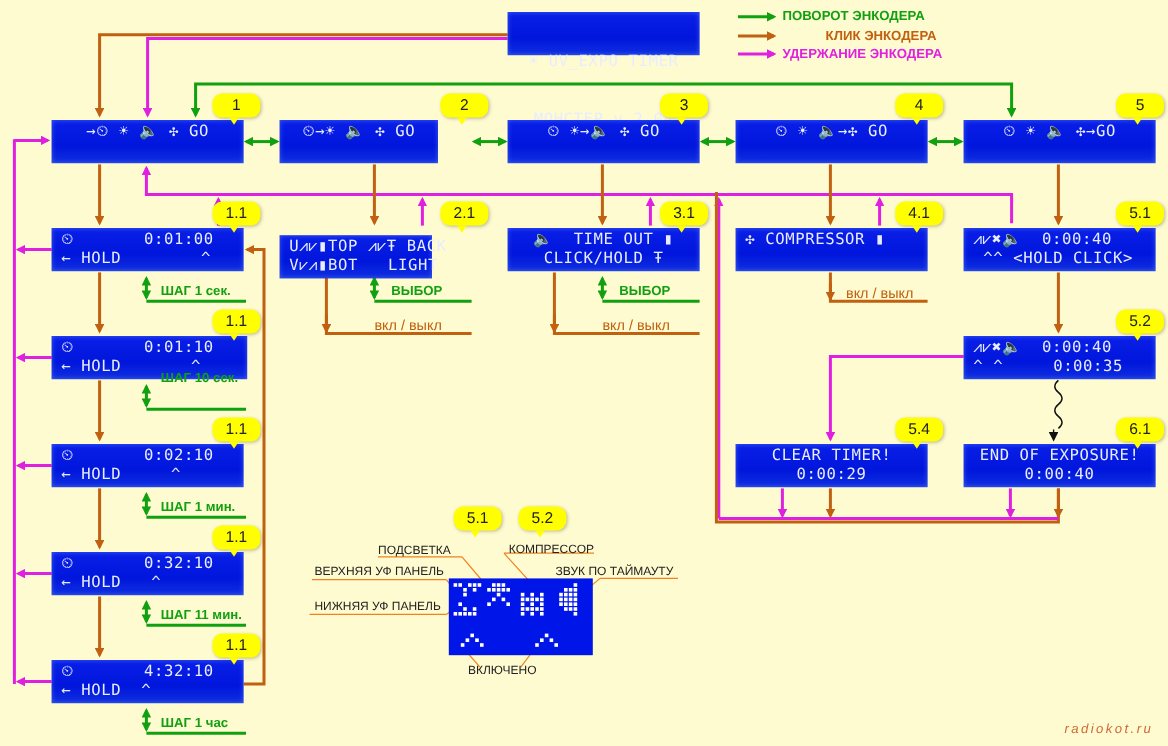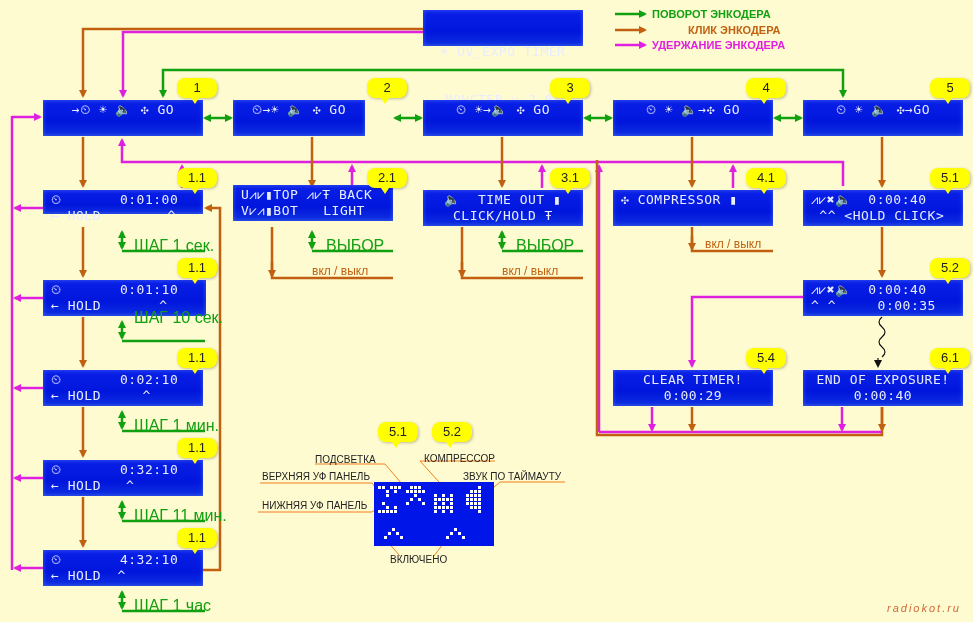--- a/index.html
+++ b/index.html
@@ -34,21 +34,21 @@
     line-height: 20px;
     height: 20px;
     width: 40px;
     box-shadow: 1px 1px 3px rgba(0,0,0,0.25);
   }
   .badge::after {
     content: ""; position: absolute; left: 14px; bottom: -6px;
     border-left: 4px solid transparent; border-right: 4px solid transparent;
     border-top: 6px solid #ffff00;
   }
-  .lbl { position: absolute; font-size: 16px; font-weight: normal; white-space: nowrap; }
+  .lbl { position: absolute; font-size: 11px; font-weight: bold; white-space: nowrap; }
   .lbl.green { color: #10a010; }
   .lbl.brown { color: #c06010; font-weight: normal; font-size: 12px; }
   .lbl.black { color: #222; font-weight: normal; font-size: 10px; }
   .legend-item { position: absolute; font-size: 11px; font-weight: bold; }
   .watermark { position: absolute; right: 12px; bottom: 8px; text-align: right; }
   .watermark .w1 { font-family: "Liberation Serif", serif; font-size: 28px; color: #f0e080; font-style: italic; letter-spacing: 1px; }
   .watermark .w2 { font-size: 11px; color: #d06838; font-style: italic; letter-spacing: 2px; }
   .pixel-panel { position: absolute; left: 374px; top: 482px; width: 120px; height: 64px; background: #0016e8; }
   .pixel-panel span { position: absolute; width: 3px; height: 3px; background: #fff; }
 </style>
@@ -191,39 +191,39 @@
 <div class="lcd center" style="left:423px;top:100px;width:160px;height:36px"><span class="row">⏲ ☀→🔈 ✣ GO</span></div>
 <div class="lcd center" style="left:613px;top:100px;width:160px;height:36px"><span class="row">⏲ ☀ 🔈→✣ GO</span></div>
 <div class="lcd center" style="left:803px;top:100px;width:160px;height:36px"><span class="row">⏲ ☀ 🔈 ✣→GO</span></div>
 
 <div class="badge" style="left:177px;top:78px">1</div>
 <div class="badge" style="left:367px;top:78px">2</div>
 <div class="badge" style="left:550px;top:78px">3</div>
 <div class="badge" style="left:746px;top:78px">4</div>
 <div class="badge" style="left:930px;top:78px">5</div>
 
-<div class="lcd" style="left:43px;top:190px;width:160px;height:24px"><span class="row">⏲       0:01:00</span><span class="row">← HOLD        ^</span></div>
+<div class="lcd" style="left:43px;top:190px;width:160px;height:36px"><span class="row">⏲       0:01:00</span><span class="row">← HOLD        ^</span></div>
 <div class="lcd" style="left:43px;top:280px;width:163px;height:36px"><span class="row">⏲       0:01:10</span><span class="row">← HOLD       ^</span></div>
 <div class="lcd" style="left:43px;top:370px;width:160px;height:36px"><span class="row">⏲       0:02:10</span><span class="row">← HOLD     ^</span></div>
 <div class="lcd" style="left:43px;top:460px;width:160px;height:36px"><span class="row">⏲       0:32:10</span><span class="row">← HOLD   ^</span></div>
 <div class="lcd" style="left:43px;top:550px;width:160px;height:36px"><span class="row">⏲       4:32:10</span><span class="row">← HOLD  ^</span></div>
 
 <div class="badge" style="left:177px;top:168px">1.1</div>
 <div class="badge" style="left:177px;top:258px">1.1</div>
 <div class="badge" style="left:177px;top:348px">1.1</div>
 <div class="badge" style="left:177px;top:438px">1.1</div>
 <div class="badge" style="left:177px;top:528px">1.1</div>
 
 <div class="lbl green" style="left:134px;top:237px">ШАГ 1 сек.</div>
 <div class="lbl green" style="left:134px;top:309px">ШАГ 10 сек.</div>
 <div class="lbl green" style="left:134px;top:417px">ШАГ 1 мин.</div>
 <div class="lbl green" style="left:134px;top:507px">ШАГ 11 мин.</div>
 <div class="lbl green" style="left:134px;top:597px">ШАГ 1 час</div>
 
-<div class="lcd" style="left:233px;top:185px;width:160px;height:36px"><span class="row">U⩘⩗▮TOP ⩘⩗Ŧ BACK</span><span class="row">V⩗⩘▮BOT   LIGHT</span></div>
+<div class="lcd" style="left:233px;top:196px;width:127px;height:36px"><span class="row">U⩘⩗▮TOP ⩘⩗Ŧ BACK</span><span class="row">V⩗⩘▮BOT   LIGHT</span></div>
 <div class="badge" style="left:367px;top:168px">2.1</div>
 <div class="lbl green" style="left:326px;top:237px">ВЫБОР</div>
 <div class="lbl brown" style="left:312px;top:264px">вкл / выкл</div>
 
 <div class="lcd center" style="left:423px;top:190px;width:160px;height:36px"><span class="row">🔈  TIME OUT ▮</span><span class="row">CLICK/HOLD Ŧ</span></div>
 <div class="badge" style="left:550px;top:168px">3.1</div>
 <div class="lbl green" style="left:516px;top:237px">ВЫБОР</div>
 <div class="lbl brown" style="left:502px;top:264px">вкл / выкл</div>
 
 <div class="lcd" style="left:613px;top:190px;width:160px;height:36px"><span class="row">✣ COMPRESSOR ▮</span></div>

